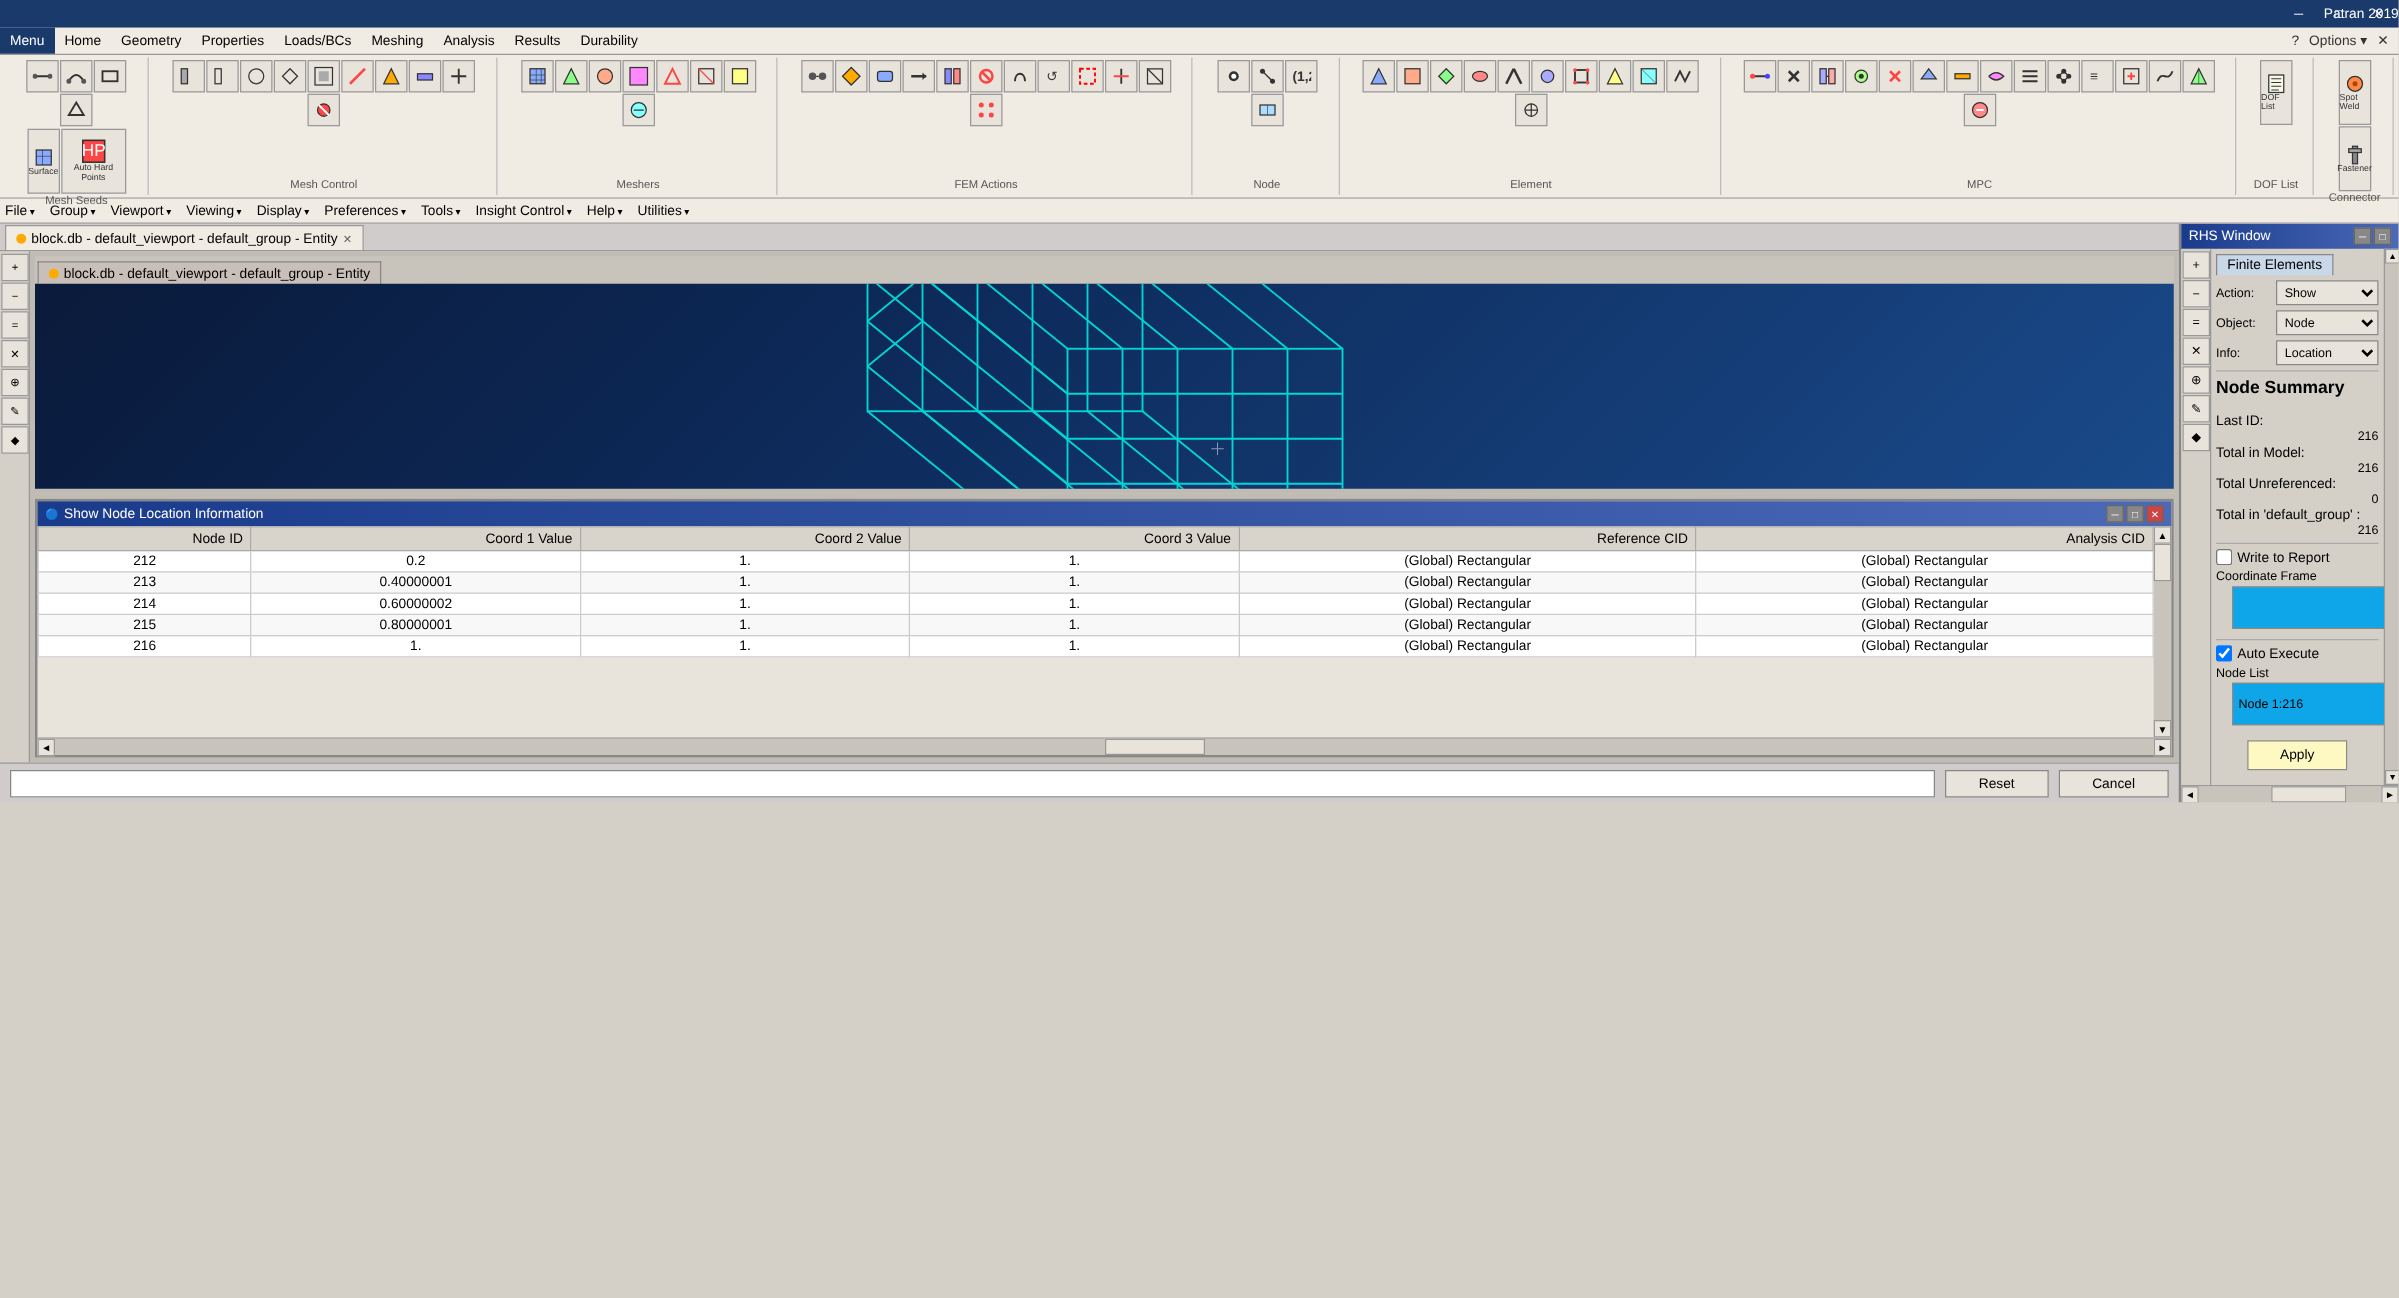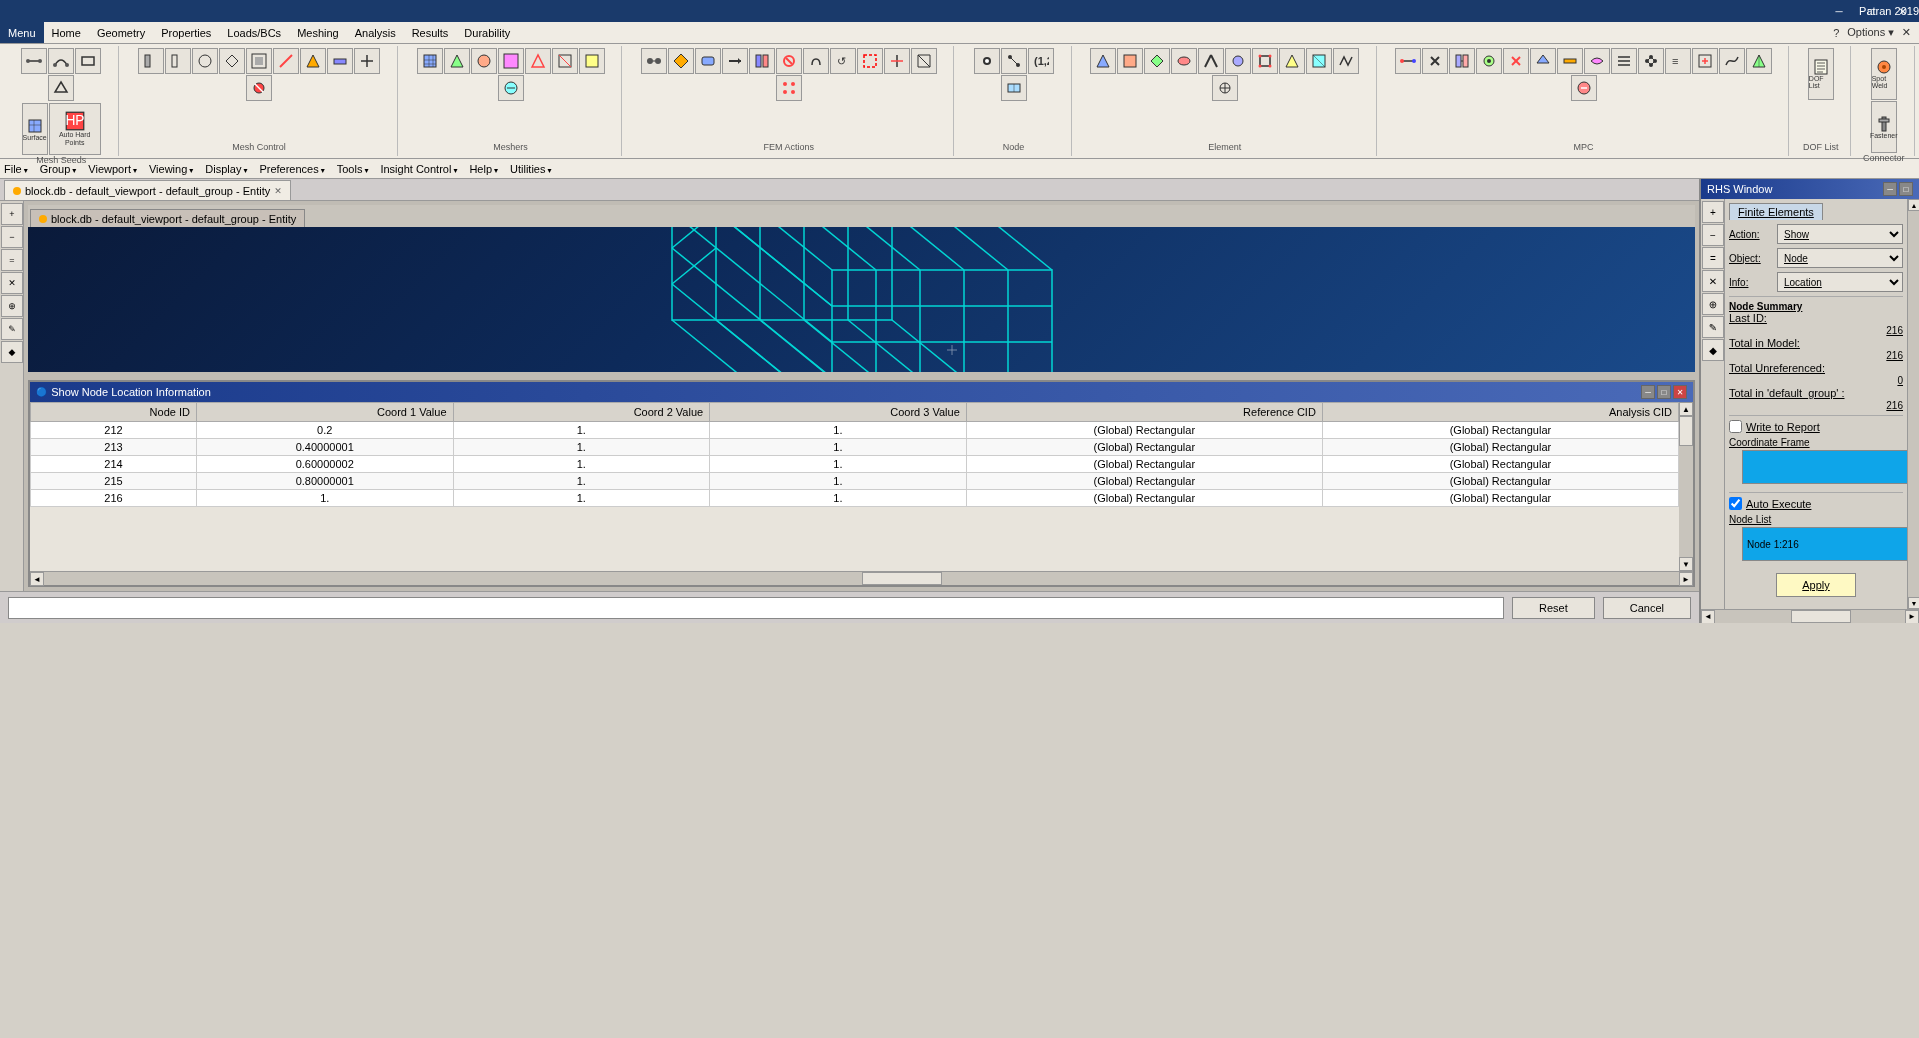--- a/index.html
+++ b/index.html
@@ -281,21 +281,21 @@
       height: 22px;
       padding: 0 26px;
       background: #e8e4dc;
       border: 1px solid #888;
       cursor: pointer;
       font-size: 11px;
     }
 
     
     #rhs-panel {
-      width: 220px;
+      width: 176px;
       background: #d4d0c8;
       border-left: 2px solid #888;
       display: flex;
       flex-direction: column;
     }
     #rhs-title {
       background: linear-gradient(to right, #1a3a8b, #4a6ab8);
       color: white;
       height: 20px;
       display: flex;
@@ -346,21 +346,20 @@
       justify-content: center;
       cursor: pointer;
       font-size: 10px;
     }
 
     
     #rhs-content {
       flex: 1;
       padding: 4px;
       overflow-y: auto;
-      text-decoration: underline;
     }
     .rhs-tab-bar {
       display: flex;
       margin-bottom: 4px;
     }
     .rhs-tab {
       background: #a0b8d8;
       border: 1px solid #888;
       padding: 2px 8px;
       font-size: 10px;
@@ -385,23 +384,23 @@
       border: 1px solid #888;
       background: #e8e4dc;
       font-size: 10px;
       padding: 0 2px;
     }
     .rhs-divider {
       border-top: 1px solid #aaa;
       margin: 4px 0;
     }
     .rhs-section-title {
-      font-size: 10px;
+      font-size: 14px;
       font-weight: bold;
-      margin-bottom: 0;
+      margin-bottom: 14px;
     }
     .rhs-data-row {
       display: flex;
       justify-content: space-between;
       font-size: 10px;
       margin-bottom: 1px;
     }
     .rhs-data-value {
       font-size: 10px;
       color: #000;

